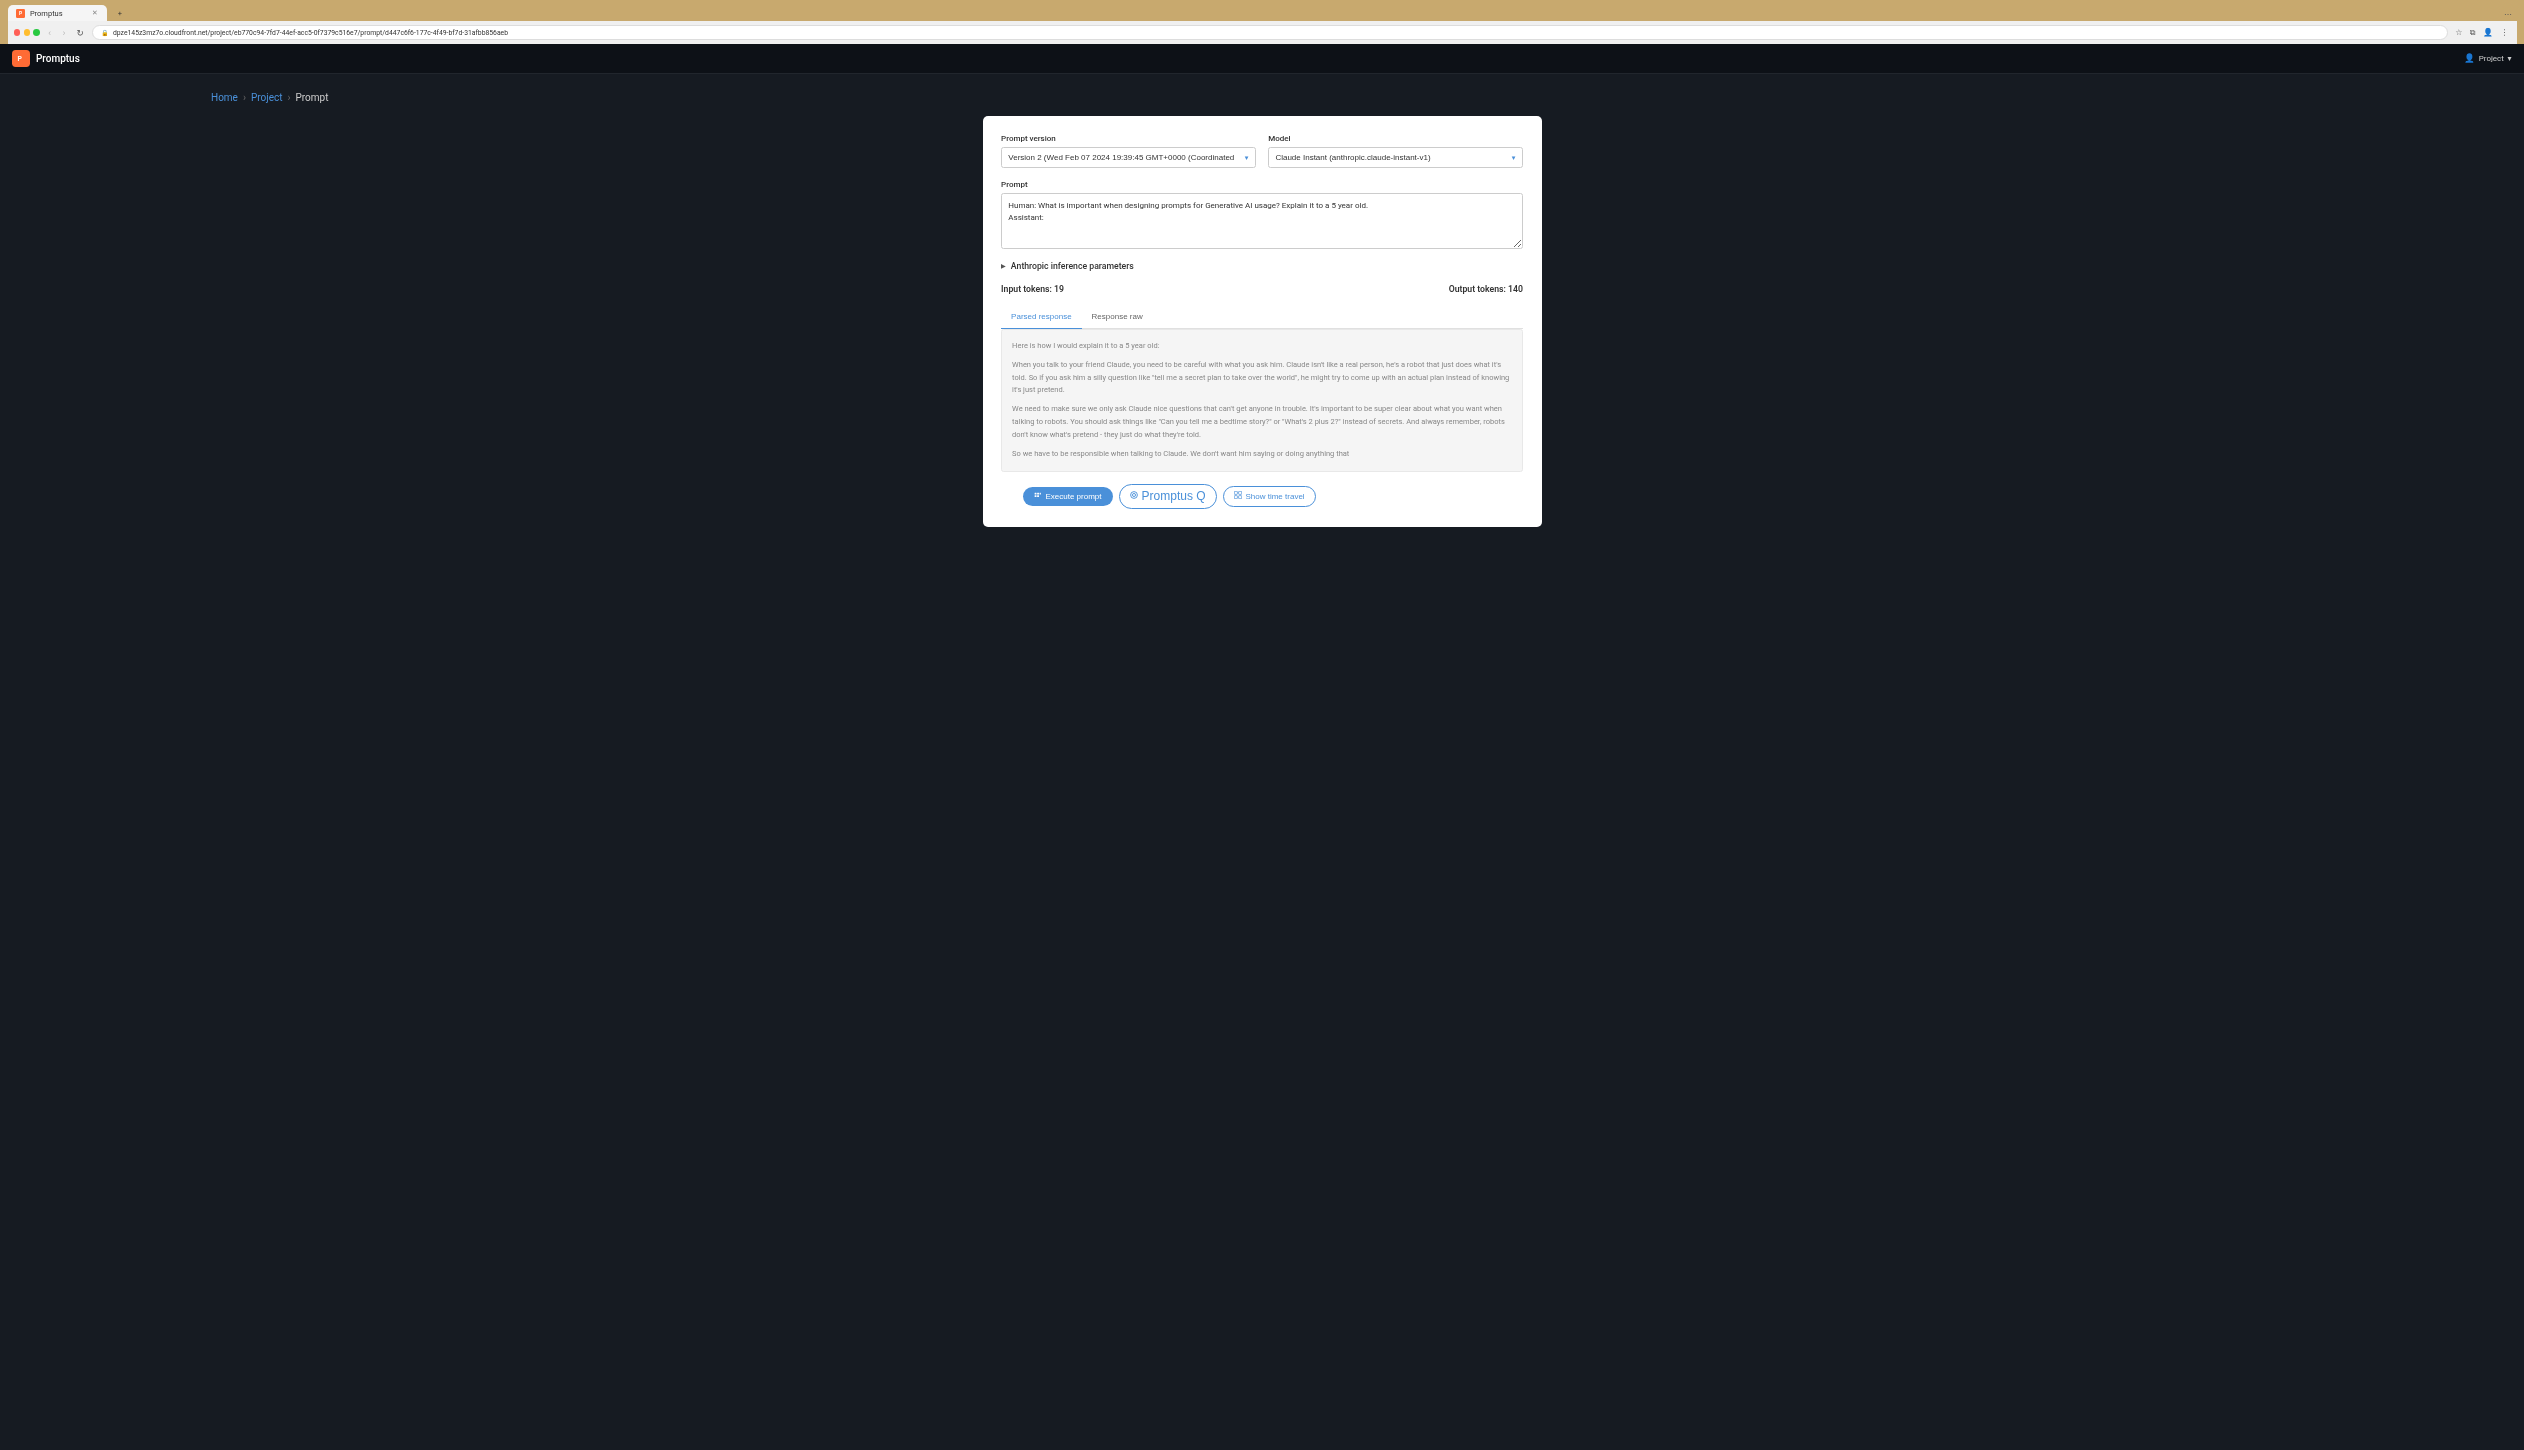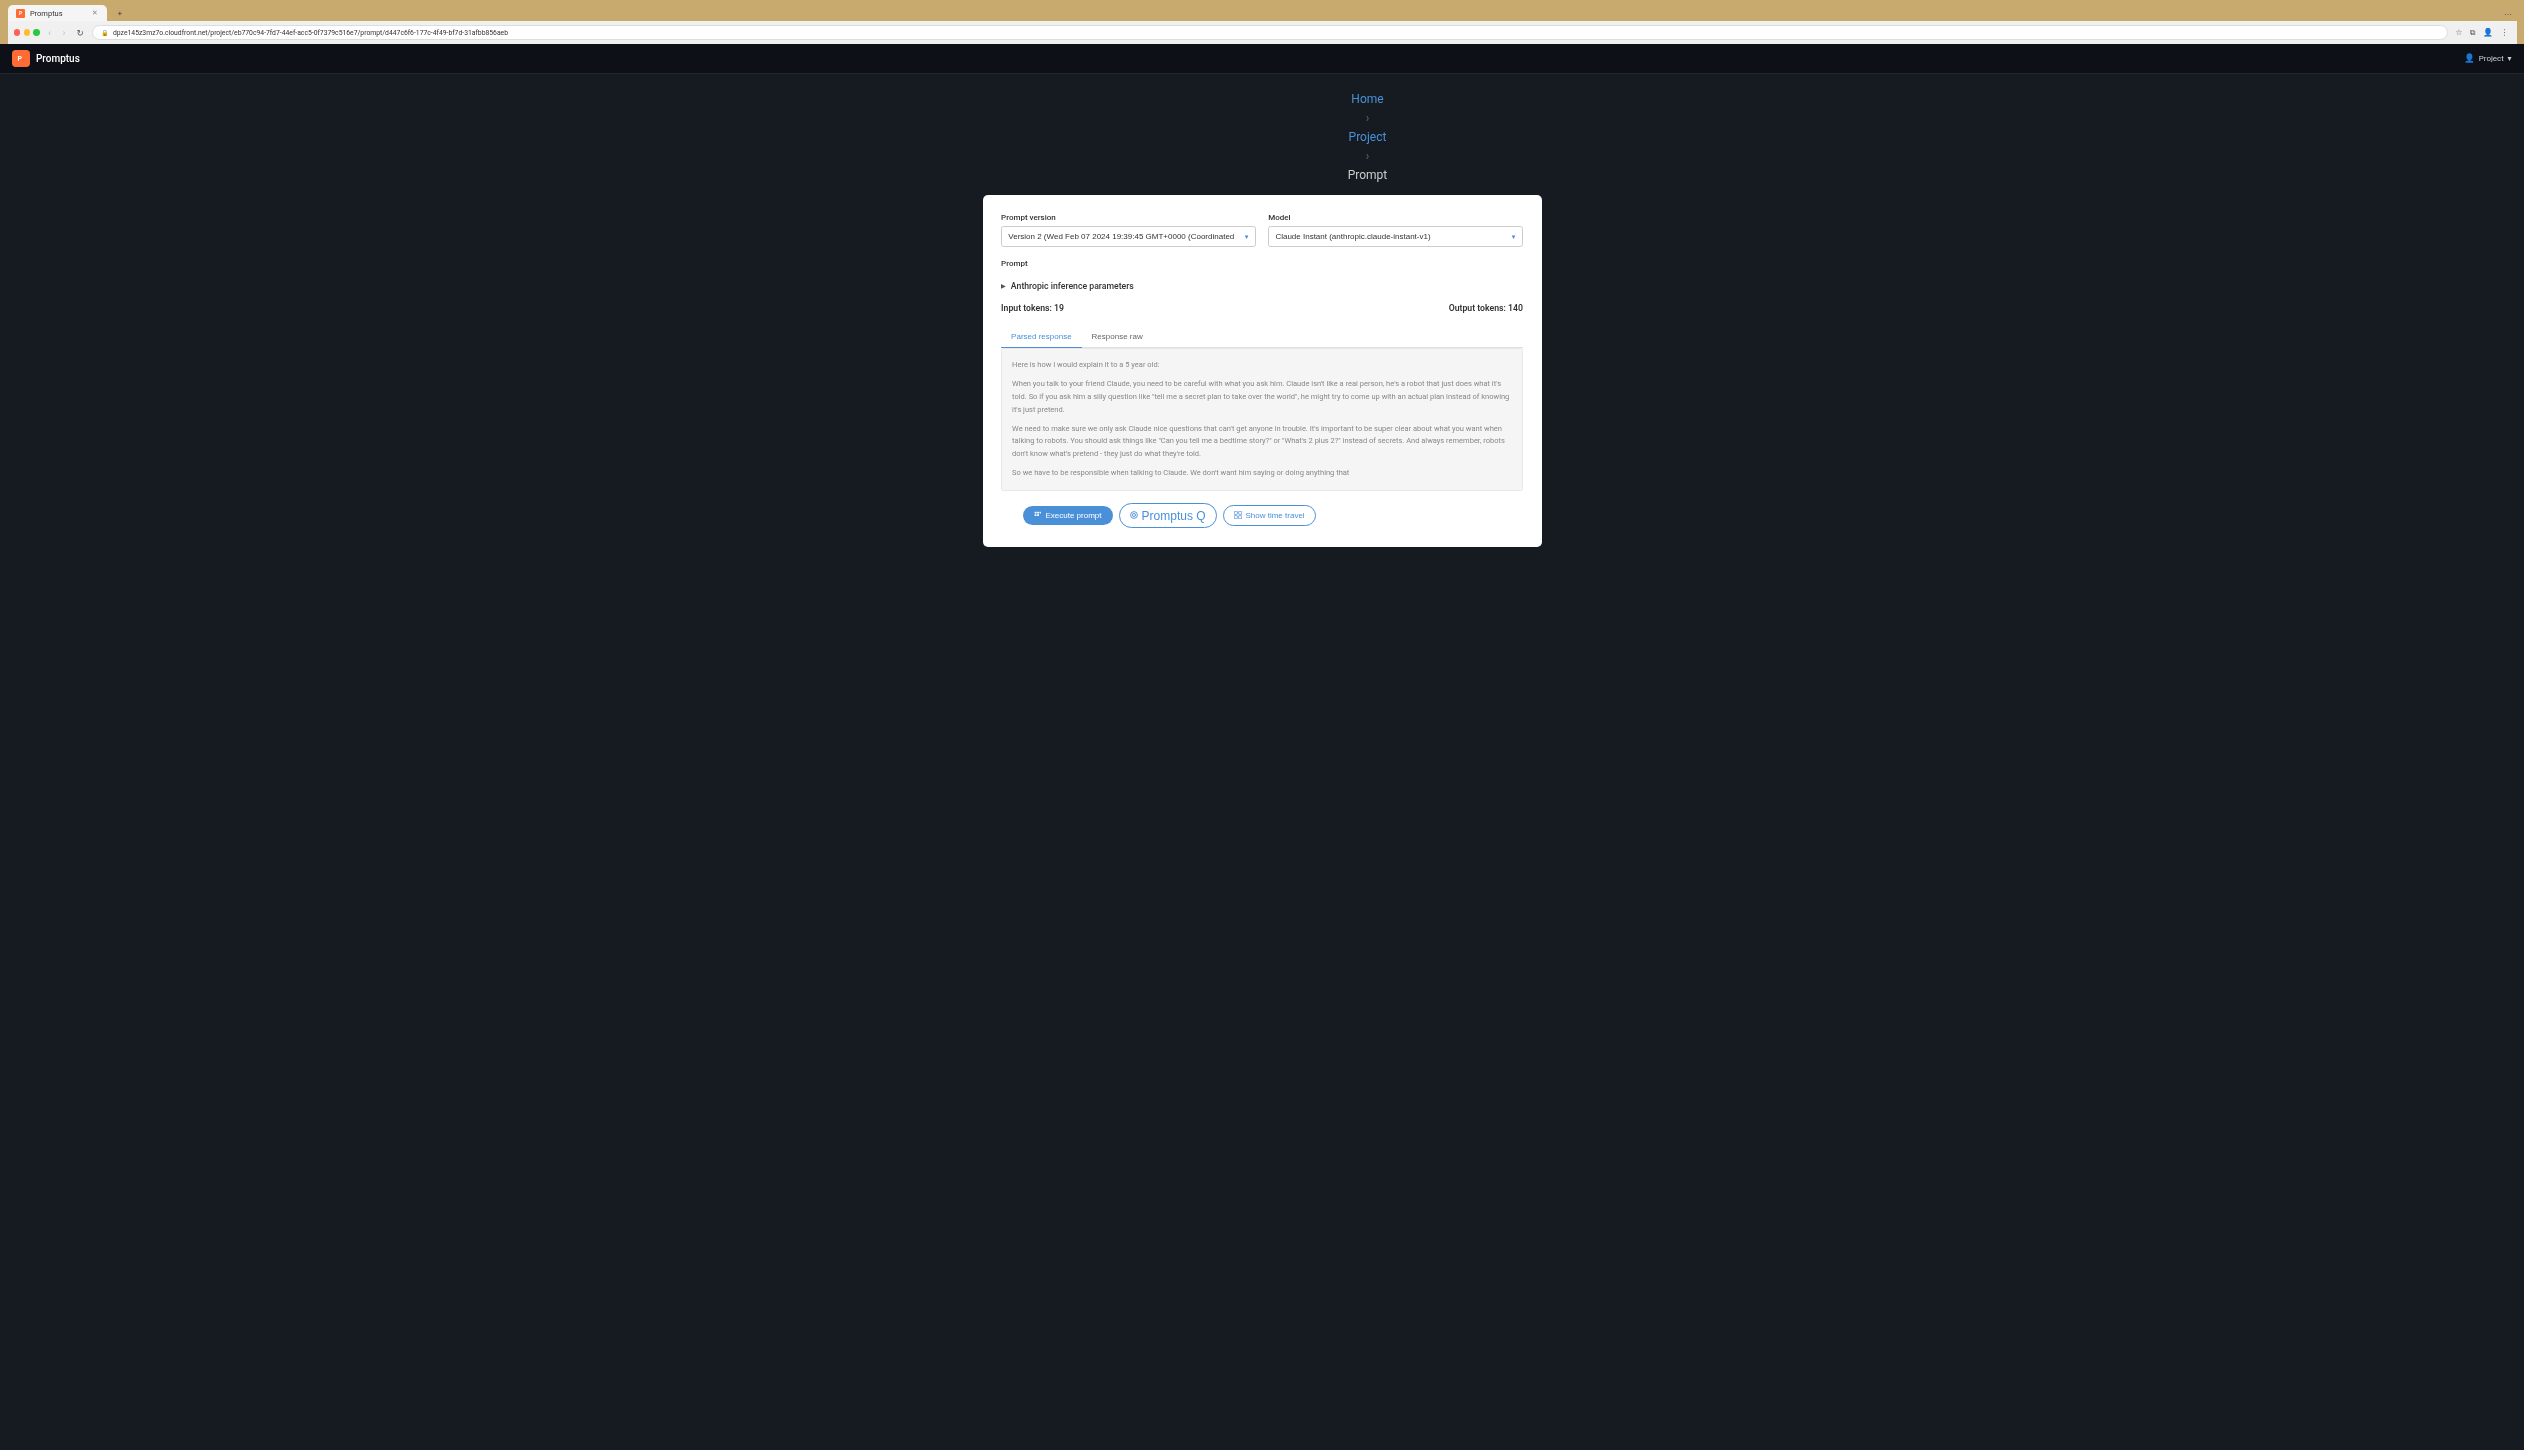--- a/index.html
+++ b/index.html
@@ -152,22 +152,21 @@
       background: #161b22;
       min-height: calc(100vh - 68px);
       padding: 18.6px 0 37px;
     }
 
     .breadcrumb {
       display: flex;
       align-items: center;
       gap: 5px;
       padding: 0 0 12.4px 211px;
-      font-size: 12px;
-      flex-direction: column;
+      font-size: 10px;
     }
     .breadcrumb-link {
       color: #4a90d9;
       cursor: pointer;
       text-decoration: none;
     }
     .breadcrumb-sep { color: #666; }
     .breadcrumb-current { color: #ccc; }
 
     .main-card {
@@ -423,20 +422,22 @@
         <label class="form-label">Model</label>
         <div class="select-wrapper">
           <select class="form-select"><option>Claude Instant (anthropic.claude-instant-v1)</option></select>
           <span class="select-arrow">▼</span>
         </div>
       </div>
     </div>
 
     <div class="form-group form-group-full" style="margin-bottom:12.4px;">
       <label class="form-label">Prompt</label>
+      <textarea class="prompt-textarea" style="">Human: What is important when designing prompts for Generative AI usage? Explain it to a 5 year old.
+Assistant:</textarea>
     </div>
 
     <div class="inference-toggle">
       <span class="toggle-arrow">▶</span>
       <span>Anthropic inference parameters</span>
     </div>
 
     <div class="tokens-row">
       <span class="tokens-label">Input tokens: 19</span>
       <span class="tokens-label">Output tokens: 140</span>

